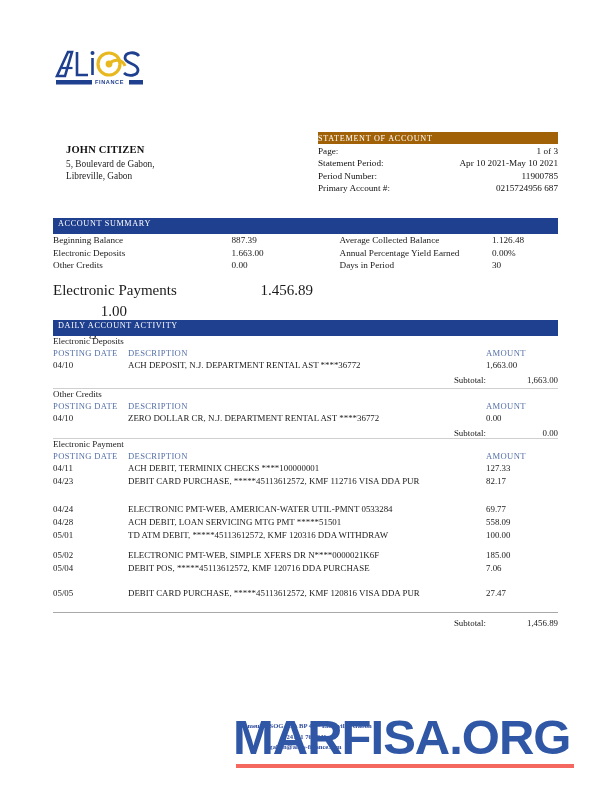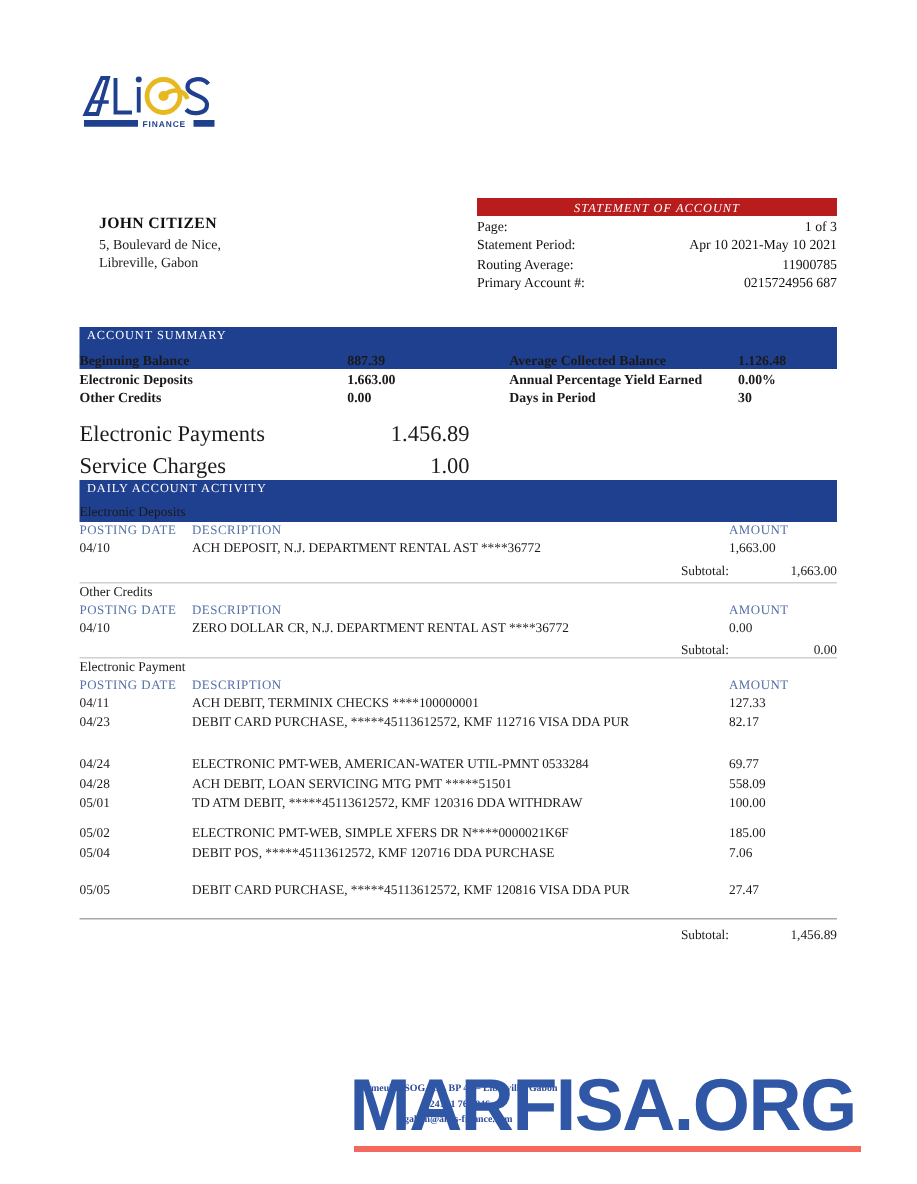--- a/index.html
+++ b/index.html
@@ -55,65 +55,63 @@
   }
 
   
   .soa {
     position: absolute;
     left: 318px;
     top: 132px;
     width: 240px;
   }
   .soa-bar {
-    background: #b91c1c;
+    background: #a16207;
     color: #ffffff;
     font-size: 8.2px;
     letter-spacing: 0.7px;
-    text-align: center;
+    text-align: left;
     padding: 2px 0 2.5px 0;
     height: 12px;
     line-height: 9px;
-    font-style: italic;
   }
   .soa-row {
     display: flex;
     justify-content: space-between;
     font-size: 9.2px;
     line-height: 1.32;
     padding-top: 0.5px;
   }
   .soa-label { color: #111; }
   .soa-value { color: #111; text-align: right; }
 
   
   .bar {
     position: absolute;
     left: 53px;
     width: 505px;
     background: #1f3f8f;
     color: #ffffff;
     font-size: 8.2px;
     letter-spacing: 0.65px;
-    height: 28px;
+    height: 16px;
     line-height: 11.5px;
     padding-left: 5px;
   }
 
   
   .summary {
     position: absolute;
     left: 53px;
     width: 505px;
     font-size: 9.2px;
   }
   .sum-row {
     display: flex;
     line-height: 1.38;
-    font-weight: bold;
   }
   .sum-col {
     display: flex;
     width: 50%;
   }
   .sum-col.left { width: 50%; }
   .sum-col.right { width: 50%; padding-left: 34px; }
   .sum-label { flex: 1 1 auto; }
   .sum-val {
     width: 74px;
@@ -247,36 +245,36 @@
       <path d="M86 10 C82 5, 72 6, 72 12 C72 18, 85 17, 85 24 C85 30, 75 31, 71 27" fill="none" stroke="#1f3f8f" stroke-width="2.8"></path>
 
       <rect x="3" y="34" width="36" height="4.5" fill="#1f3f8f"></rect>
       <rect x="76" y="34" width="14" height="4.5" fill="#1f3f8f"></rect>
       <text x="42" y="38.4" font-family="Liberation Sans, sans-serif" font-size="5.6" font-weight="bold" fill="#1f3f8f" letter-spacing="0.6">FINANCE</text>
     </svg>
   </div>
 
   <div class="customer">
     <div class="customer-name">JOHN CITIZEN</div>
-    <div class="customer-line">5, Boulevard de Nice,</div>
+    <div class="customer-line">5, Boulevard de Gabon,</div>
     <div class="customer-line">Libreville, Gabon</div>
   </div>
 
   <div class="soa">
     <div class="soa-bar">STATEMENT OF ACCOUNT</div>
     <div class="soa-row">
       <span class="soa-label">Page:</span>
       <span class="soa-value">1 of 3</span>
     </div>
     <div class="soa-row">
       <span class="soa-label">Statement Period:</span>
       <span class="soa-value">Apr 10 2021-May 10 2021</span>
     </div>
     <div class="soa-row">
-      <span class="soa-label">Routing Average:</span>
+      <span class="soa-label">Period Number:</span>
       <span class="soa-value">11900785</span>
     </div>
     <div class="soa-row">
       <span class="soa-label">Primary Account #:</span>
       <span class="soa-value">0215724956 687</span>
     </div>
   </div>
 
   <div class="bar" style="top:218px;">ACCOUNT SUMMARY</div>
 
@@ -312,21 +310,20 @@
       </span>
     </div>
   </div>
 
   <div class="summary2" style="top:280px;">
     <div class="sum2-row">
       <span class="sum2-label">Electronic Payments</span>
       <span class="sum2-val">1.456.89</span>
     </div>
     <div class="sum2-row">
-      <span class="sum2-label">Service Charges</span>
       <span class="sum2-val">1.00</span>
     </div>
     <div class="sum2-row">
       <span class="sum2-label">Ending Balance</span>
       <span class="sum2-val">1.092.50</span>
     </div>
   </div>
 
   <div class="bar" style="top:320px;">DAILY ACCOUNT ACTIVITY</div>
 

